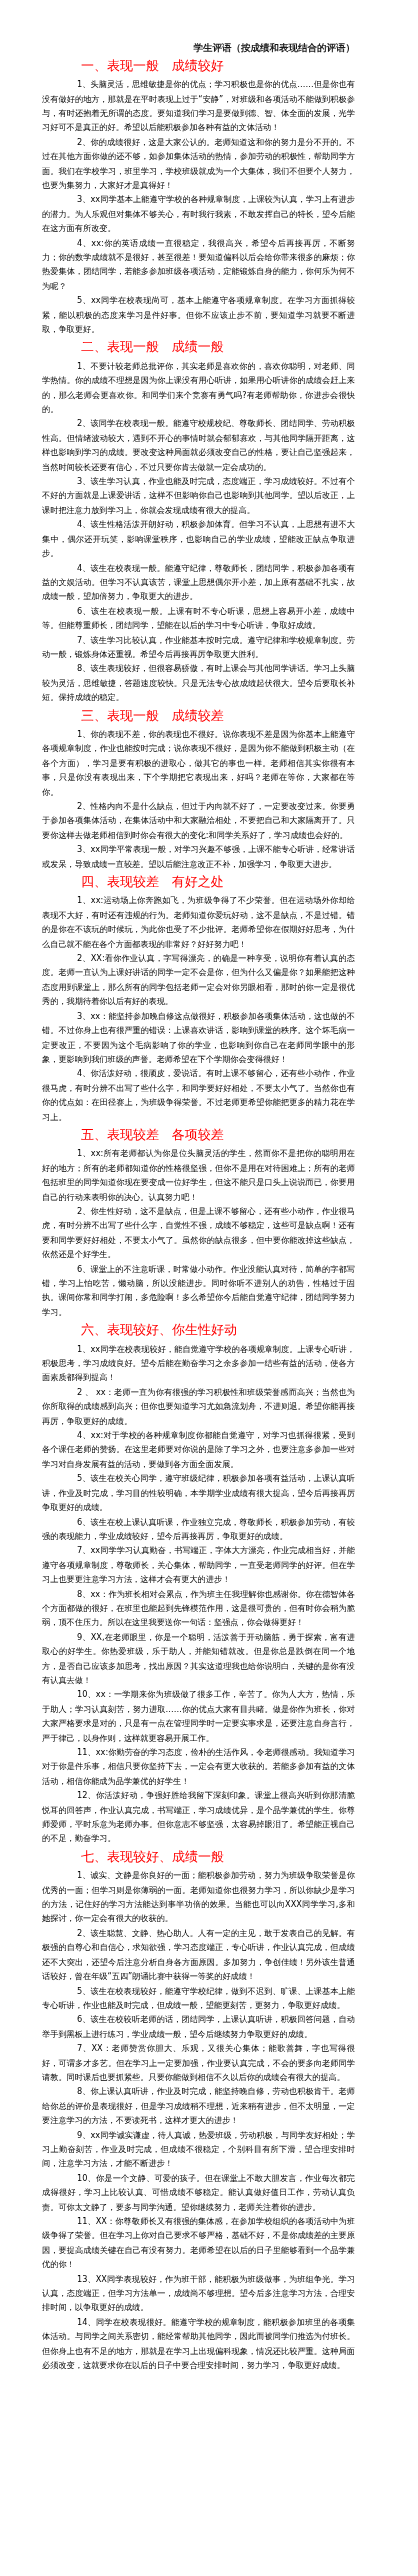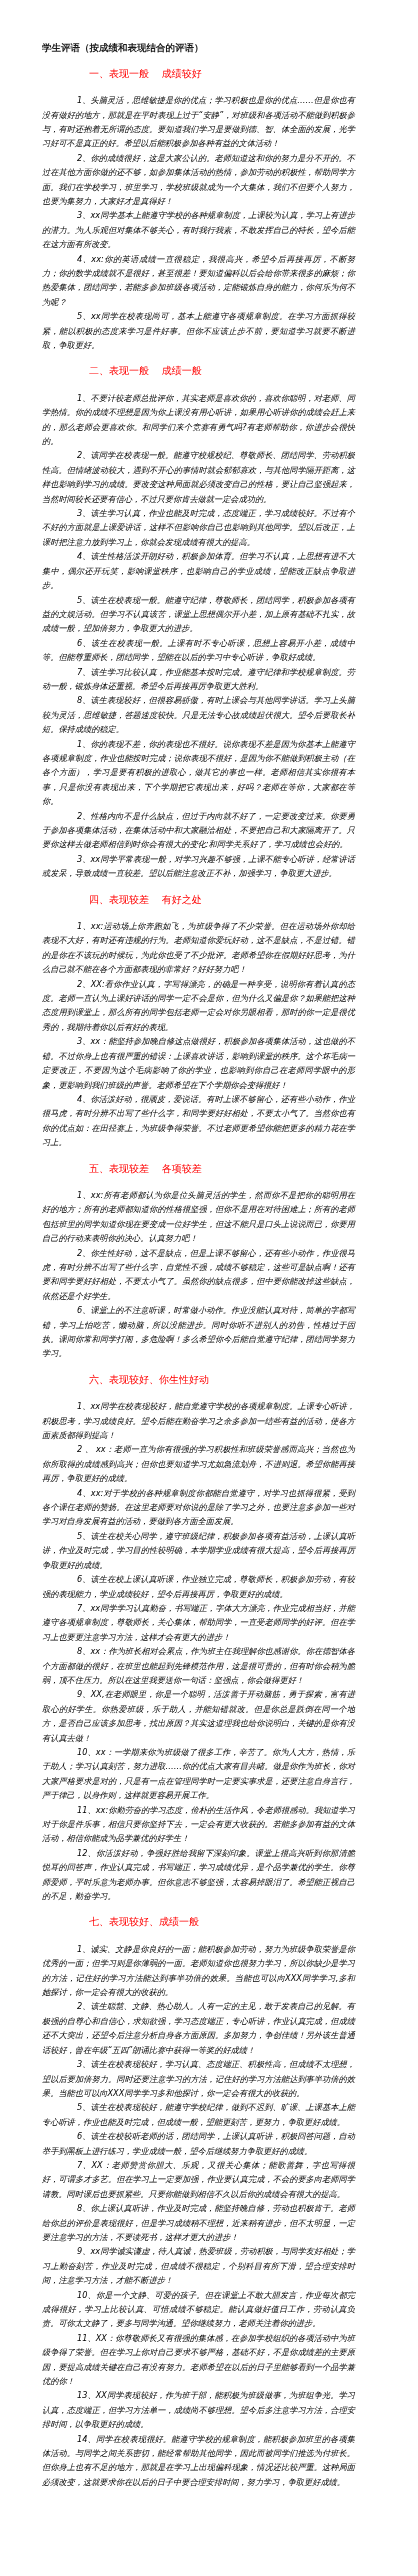--- a/index.html
+++ b/index.html
@@ -6,51 +6,52 @@
   body { width: 418px; min-height: 2576px; position: relative; }
   .page {
     position: absolute; left: 42px; top: 41px; width: 313px;
     font-family: "DejaVu Sans", "Liberation Sans", sans-serif;
     font-size: 8.2px; line-height: 14.4px; color: #000;
     text-align: justify;
   }
   .title {
     font-family: "DejaVu Serif", "Liberation Serif", serif;
     font-weight: bold; font-size: 9.5px; line-height: 13.7px;
-    text-align: left; margin: 0 0 1.1px 0; color: #1a1a1a;
+    text-align: right; margin: 0 0 1.1px 0; color: #1a1a1a;
     letter-spacing: 0px;
   }
   .section-heading {
-    color: #ff0000; margin: 12px; padding-left: 35px;
-    font-size: 10px; line-height: 14.4px;
+    color: #ff0000; margin: 4px; padding-left: 35px;
+    font-size: 13px; line-height: 14.4px;
   }
-  .comment { margin: 0; text-indent: 35px; font-style: italic; }
+  .comment { margin: 0; text-indent: 35px; }
   .word-gap { display: inline-block; width: 12.7px; }
 </style>
 </head>
 <body>
 
 <div class="page">
   <h1 class="title">学生评语（按成绩和表现结合的评语）</h1>
   <div id="sections">
       <p class="section-heading"><span>一、表现一般</span><span class="word-gap"></span><span>成绩较好</span></p>
       <p class="comment">1、头脑灵活，思维敏捷是你的优点；学习积极也是你的优点……但是你也有没有做好的地方，那就是在平时表现上过于“安静”，对班级和各项活动不能做到积极参与，有时还抱着无所谓的态度。要知道我们学习是要做到德、智、体全面的发展，光学习好可不是真正的好。希望以后能积极参加各种有益的文体活动！</p>
       <p class="comment">2、你的成绩很好，这是大家公认的。老师知道这和你的努力是分不开的。不过在其他方面你做的还不够，如参加集体活动的热情，参加劳动的积极性，帮助同学方面。我们在学校学习，班里学习，学校班级就成为一个大集体，我们不但要个人努力，也要为集努力，大家好才是真得好！</p>
       <p class="comment">3、xx同学基本上能遵守学校的各种规章制度，上课较为认真，学习上有进步的潜力。为人乐观但对集体不够关心，有时我行我素，不敢发挥自己的特长，望今后能在这方面有所改变。</p>
       <p class="comment">4、xx:你的英语成绩一直很稳定，我很高兴，希望今后再接再厉，不断努力；你的数学成绩就不是很好，甚至很差！要知道偏科以后会给你带来很多的麻烦；你热爱集体，团结同学，若能多参加班级各项活动，定能锻炼自身的能力，你何乐为何不为呢？</p>
       <p class="comment">5、xx同学在校表现尚可，基本上能遵守各项规章制度。在学习方面抓得较紧，能以积极的态度来学习是件好事。但你不应该止步不前，要知道学习就要不断进取，争取更好。</p>
       <p class="section-heading"><span>二、表现一般</span><span class="word-gap"></span><span>成绩一般</span></p>
       <p class="comment">1、不要计较老师总批评你，其实老师是喜欢你的，喜欢你聪明，对老师、同学热情。你的成绩不理想是因为你上课没有用心听讲，如果用心听讲你的成绩会赶上来的，那么老师会更喜欢你。和同学们来个竞赛有勇气吗?有老师帮助你，你进步会很快的。</p>
       <p class="comment">2、该同学在校表现一般。能遵守校规校纪、尊敬师长、团结同学、劳动积极性高。但情绪波动较大，遇到不开心的事情时就会郁郁寡欢，与其他同学隔开距离，这样也影响到学习的成绩。要改变这种局面就必须改变自己的性格，要让自己坚强起来，当然时间较长还要有信心，不过只要你肯去做就一定会成功的。</p>
       <p class="comment">3、该生学习认真，作业也能及时完成，态度端正，学习成绩较好。不过有个不好的方面就是上课爱讲话，这样不但影响你自己也影响到其他同学。望以后改正，上课时把注意力放到学习上，你就会发现成绩有很大的提高。</p>
       <p class="comment">4、该生性格活泼开朗好动，积极参加体育。但学习不认真，上思想有进不大集中，偶尔还开玩笑，影响课堂秩序，也影响自己的学业成绩，望能改正缺点争取进步。</p>
-      <p class="comment">5、该生在校表现一般。能遵守纪律，尊敬师长，团结同学，积极参加各项有益的文娱活动。但学习不认真该苦，课堂上思想偶尔开小差，加上原有基础不扎实，故成绩一般，望加倍努力，争取更大的进步。</p>
+      <p class="comment">4、该生在校表现一般。能遵守纪律，尊敬师长，团结同学，积极参加各项有益的文娱活动。但学习不认真该苦，课堂上思想偶尔开小差，加上原有基础不扎实，故成绩一般，望加倍努力，争取更大的进步。</p>
       <p class="comment">6、该生在校表现一般。上课有时不专心听课，思想上容易开小差，成绩中等。但能尊重师长，团结同学，望能在以后的学习中专心听讲，争取好成绩。</p>
       <p class="comment">7、该生学习比较认真，作业能基本按时完成。遵守纪律和学校规章制度。劳动一般，锻炼身体还重视。希望今后再接再厉争取更大胜利。</p>
       <p class="comment">8、该生表现较好，但很容易骄傲，有时上课会与其他同学讲话。学习上头脑较为灵活，思维敏捷，答题速度较快。只是无法专心故成绩起伏很大。望今后要取长补短。保持成绩的稳定。</p>
+      <p class="section-heading"><span>三、表现一般</span><span class="word-gap"></span><span>成绩较差</span></p>
       <p class="comment">1、你的表现不差，你的表现也不很好。说你表现不差是因为你基本上能遵守各项规章制度，作业也能按时完成；说你表现不很好，是因为你不能做到积极主动（在各个方面），学习是要有积极的进取心，做其它的事也一样。老师相信其实你很有本事，只是你没有表现出来，下个学期把它表现出来，好吗？老师在等你，大家都在等你。</p>
       <p class="comment">2、性格内向不是什么缺点，但过于内向就不好了，一定要改变过来。你要勇于参加各项集体活动，在集体活动中和大家融洽相处，不要把自己和大家隔离开了。只要你这样去做老师相信到时你会有很大的变化:和同学关系好了，学习成绩也会好的。</p>
       <p class="comment">3、xx同学平常表现一般，对学习兴趣不够强，上课不能专心听讲，经常讲话或发呆，导致成绩一直较差。望以后能注意改正不补，加强学习，争取更大进步。</p>
       <p class="section-heading"><span>四、表现较差</span><span class="word-gap"></span><span>有好之处</span></p>
       <p class="comment">1、xx:运动场上你奔跑如飞，为班级争得了不少荣誉。但在运动场外你却给表现不大好，有时还有违规的行为。老师知道你爱玩好动，这不是缺点，不是过错。错的是你在不该玩的时候玩，为此你也受了不少批评。老师希望你在假期好好思考，为什么自己就不能在各个方面都表现的非常好？好好努力吧！</p>
       <p class="comment">2、XX:看你作业认真，字写得漂亮，的确是一种享受，说明你有着认真的态度。老师一直认为上课好讲话的同学一定不会是你，但为什么又偏是你？如果能把这种态度用到课堂上，那么所有的同学包括老师一定会对你另眼相看，那时的你一定是很优秀的，我期待着你以后有好的表现。</p>
       <p class="comment">3、xx：能坚持参加晚自修这点做很好，积极参加各项集体活动，这也做的不错。不过你身上也有很严重的错误：上课喜欢讲话，影响到课堂的秩序。这个坏毛病一定要改正，不要因为这个毛病影响了你的学业，也影响到你自己在老师同学眼中的形象，更影响到我们班级的声誉。老师希望在下个学期你会变得很好！</p>
       <p class="comment">4、你活泼好动，很顽皮，爱说话。有时上课不够留心，还有些小动作，作业很马虎，有时分辨不出写了些什么字，和同学要好好相处，不要太小气了。当然你也有你的优点如：在田径赛上，为班级争得荣誉。不过老师更希望你能把更多的精力花在学习上。</p>
       <p class="section-heading"><span>五、表现较差</span><span class="word-gap"></span><span>各项较差</span></p>
       <p class="comment">1、xx:所有老师都认为你是位头脑灵活的学生，然而你不是把你的聪明用在好的地方；所有的老师都知道你的性格很坚强，但你不是用在对待困难上；所有的老师包括班里的同学知道你现在要变成一位好学生，但这不能只是口头上说说而已，你要用自己的行动来表明你的决心。认真努力吧！</p>
@@ -64,21 +65,20 @@
       <p class="comment">6、该生在校上课认真听课，作业独立完成，尊敬师长，积极参加劳动，有较强的表现能力，学业成绩较好，望今后再接再厉，争取更好的成绩。</p>
       <p class="comment">7、xx同学学习认真勤奋，书写端正，字体大方漂亮，作业完成相当好，并能遵守各项规章制度，尊敬师长，关心集体，帮助同学，一直受老师同学的好评。但在学习上也要更注意学习方法，这样才会有更大的进步！</p>
       <p class="comment">8、xx：作为班长相对会累点，作为班主任我理解你也感谢你。你在德智体各个方面都做的很好，在班里也能起到先锋模范作用，这是很可贵的，但有时你会稍为脆弱，顶不住压力。所以在这里我要送你一句话：坚强点，你会做得更好！</p>
       <p class="comment">9、XX,在老师眼里，你是一个聪明，活泼善于开动脑筋，勇于探索，富有进取心的好学生。你热爱班级，乐于助人，并能知错就改。但是你总是跌倒在同一个地方，是否自己应该多加思考，找出原因？其实这道理我也给你说明白，关键的是你有没有认真去做！</p>
       <p class="comment">10、xx：一学期来你为班级做了很多工作，辛苦了。你为人大方，热情，乐于助人；学习认真刻苦，努力进取……你的优点大家有目共睹。做是你作为班长，你对大家严格要求是对的，只是有一点在管理同学时一定要实事求是，还要注意自身言行，严于律己，以身作则，这样就更容易开展工作。</p>
       <p class="comment">11、xx:你勤劳奋的学习态度，俭朴的生活作风，令老师很感动。我知道学习对于你是件乐事，相信只要你坚持下去，一定会有更大收获的。若能多参加有益的文体活动，相信你能成为品学兼优的好学生！</p>
       <p class="comment">12、你活泼好动，争强好胜给我留下深刻印象。课堂上很高兴听到你那清脆悦耳的回答声，作业认真完成，书写端正，学习成绩优异，是个品学兼优的学生。你尊师爱师，平时乐意为老师办事。但你意志不够坚强，太容易掉眼泪了。希望能正视自己的不足，勤奋学习。</p>
       <p class="section-heading"><span>七、表现较好、成绩一般</span></p>
       <p class="comment">1、诚实、文静是你良好的一面；能积极参加劳动，努力为班级争取荣誉是你优秀的一面；但学习则是你薄弱的一面。老师知道你也很努力学习，所以你缺少是学习的方法，记住好的学习方法能达到事半功倍的效果。当能也可以向XXX同学学习,多和她探讨，你一定会有很大的收获的。</p>
       <p class="comment">2、该生聪慧、文静、热心助人。人有一定的主见，敢于发表自己的见解。有极强的自尊心和自信心，求知欲强，学习态度端正，专心听讲，作业认真完成，但成绩还不大突出，还望今后注意分析自身各方面原因。多加努力，争创佳绩！另外该生普通话较好，曾在年级“五四”朗诵比赛中获得一等奖的好成绩！</p>
-      <p class="comment">3、该生在校表现较好，学习认真、态度端正、积极性高，但成绩不太理想，望以后要加倍努力。同时还要注意学习的方法，记住好的学习方法能达到事半功倍的效果。当能也可以向XXX同学学习多和他探讨，你一定会有很大的收获的。</p>
       <p class="comment">5、该生在校表现较好，能遵守学校纪律，做到不迟到、旷课、上课基本上能专心听讲，作业也能及时完成，但成绩一般，望能更刻苦，更努力，争取更好成绩。</p>
       <p class="comment">6、该生在校较听老师的话，团结同学，上课认真听讲，积极回答问题，自动举手到黑板上进行练习，学业成绩一般，望今后继续努力争取更好的成绩。</p>
       <p class="comment">7、XX：老师赞赏你胆大、乐观，又很关心集体；能歌善舞，字也写得很好，可谓多才多艺。但在学习上一定要加强，作业要认真完成，不会的要多向老师同学请教。同时课后也要抓紧些。只要你能做到相信不久以后你的成绩会有很大的提高。</p>
       <p class="comment">8、你上课认真听讲，作业及时完成，能坚持晚自修，劳动也积极肯干。老师给你总的评价是表现很好，但是学习成绩稍不理想，近来稍有进步，但不太明显，一定要注意学习的方法，不要读死书，这样才更大的进步！</p>
       <p class="comment">9、xx同学诚实谦虚，待人真诚，热爱班级，劳动积极，与同学友好相处；学习上勤奋刻苦，作业及时完成，但成绩不很稳定，个别科目有所下滑，望合理安排时间，注意学习方法，才能不断进步！</p>
       <p class="comment">10、你是一个文静、可爱的孩子。但在课堂上不敢大胆发言，作业每次都完成得很好，学习上比较认真、可惜成绩不够稳定。能认真做好值日工作，劳动认真负责。可你太文静了，要多与同学沟通。望你继续努力，老师关注着你的进步。</p>
       <p class="comment">11、XX：你尊敬师长又有很强的集体感，在参加学校组织的各项活动中为班级争得了荣誉。但在学习上你对自己要求不够严格，基础不好，不是你成绩差的主要原因，要提高成绩关键在自己有没有努力。老师希望在以后的日子里能够看到一个品学兼优的你！</p>
       <p class="comment">13、XX同学表现较好，作为班干部，能积极为班级做事，为班组争光。学习认真，态度端正，但学习方法单一，成绩尚不够理想。望今后多注意学习方法，合理安排时间，以争取更好的成绩。</p>
       <p class="comment">14、同学在校表现很好。能遵守学校的规章制度，能积极参加班里的各项集体活动。与同学之间关系密切，能经常帮助其他同学，因此而被同学们推选为付班长。但你身上也有不足的地方，那就是在学习上出现偏科现象，情况还比较严重。这种局面必须改变，这就要求你在以后的日子中要合理安排时间，努力学习，争取更好成绩。</p>
     </div>

